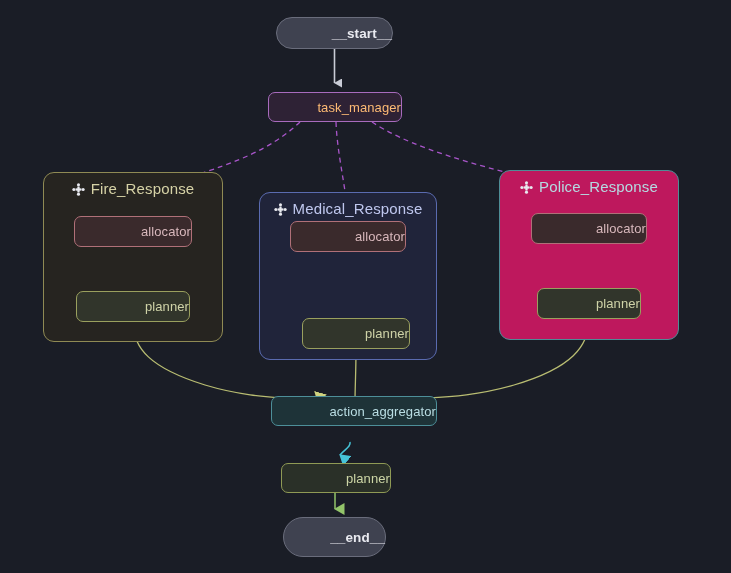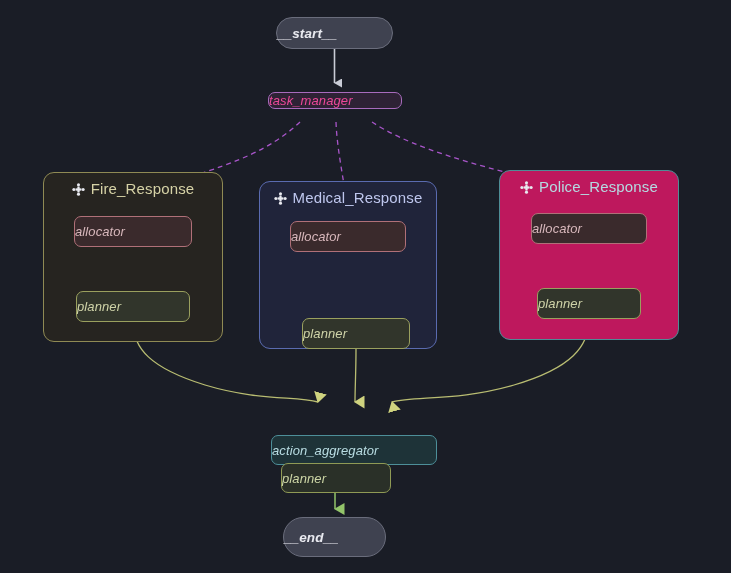--- a/index.html
+++ b/index.html
@@ -23,28 +23,27 @@
     top: 0;
     width: 731px;
     height: 573px;
     pointer-events: none;
   }
   .node {
     position: absolute;
     box-sizing: border-box;
     display: flex;
     align-items: center;
-    justify-content: flex-start;
+    justify-content: flex-end;
     border-radius: 7px;
     border: 1px solid #888;
     font-size: 13px;
     letter-spacing: 0.1px;
     white-space: nowrap;
     z-index: 3;
-    font-style: italic;
   }
   .node.pill {
     border-radius: 20px;
     font-weight: bold;
     font-size: 13.5px;
   }
   .subgraph {
     position: absolute;
     box-sizing: border-box;
     border-radius: 11px;
@@ -135,21 +134,21 @@
           <circle cx="2.3" cy="8" r="1.9" fill="#e8e9ef"></circle>
           <circle cx="13.7" cy="8" r="1.9" fill="#e8e9ef"></circle>
           <rect x="6.6" y="4.4" width="2.8" height="7.2" fill="#e8e9ef"></rect>
           <rect x="4.4" y="6.6" width="7.2" height="2.8" fill="#e8e9ef"></rect>
         </svg>
       </span>
       <span class="label">Fire_Response</span>
     </div>
   </div>
 
-  <div class="subgraph" id="sg-medical" style="left: 259px; top: 181px; width: 178px; height: 168px; background: rgb(32, 36, 58); border-color: rgb(90, 107, 176); color: rgb(191, 199, 238);">
+  <div class="subgraph" id="sg-medical" style="left: 259px; top: 192px; width: 178px; height: 168px; background: rgb(32, 36, 58); border-color: rgb(90, 107, 176); color: rgb(191, 199, 238);">
     <div class="sg-title">
       <span class="mv-icon">
         <svg viewBox="0 0 16 16" width="13" height="13">
           <circle cx="8" cy="2.3" r="1.9" fill="#e8e9ef"></circle>
           <circle cx="8" cy="13.7" r="1.9" fill="#e8e9ef"></circle>
           <circle cx="2.3" cy="8" r="1.9" fill="#e8e9ef"></circle>
           <circle cx="13.7" cy="8" r="1.9" fill="#e8e9ef"></circle>
           <rect x="6.6" y="4.4" width="2.8" height="7.2" fill="#e8e9ef"></rect>
           <rect x="4.4" y="6.6" width="7.2" height="2.8" fill="#e8e9ef"></rect>
         </svg>
@@ -171,21 +170,21 @@
         </svg>
       </span>
       <span class="label">Police_Response</span>
     </div>
   </div>
 
   <div class="node pill" id="n-start" style="left: 276px; top: 17px; width: 117px; height: 32px; background: rgb(63, 66, 80); border-color: rgb(106, 109, 124); color: rgb(233, 234, 240);">
     <span class="label">__start__</span>
   </div>
 
-  <div class="node" id="n-task-manager" style="left: 268px; top: 92px; width: 134px; height: 17px; background: rgb(46, 34, 53); border-color: rgb(168, 107, 189); color: #ec4899;">
+  <div class="node" id="n-task-manager" style="left: 268px; top: 92px; width: 134px; height: 30px; background: rgb(46, 34, 53); border-color: rgb(168, 107, 189); color: #fdba74;">
     <span class="label">task_manager</span>
   </div>
 
   <div class="node" id="n-fire-allocator" style="left: 74px; top: 216px; width: 118px; height: 31px; background: rgb(58, 42, 44); border-color: rgb(176, 112, 120); color: rgb(216, 184, 188);">
     <span class="label">allocator</span>
   </div>
   <div class="node" id="n-fire-planner" style="left: 76px; top: 291px; width: 114px; height: 31px; background: rgb(49, 53, 43); border-color: rgb(154, 160, 94); color: rgb(207, 211, 168);">
     <span class="label">planner</span>
   </div>
 
@@ -196,21 +195,21 @@
     <span class="label">planner</span>
   </div>
 
   <div class="node" id="n-police-allocator" style="left: 531px; top: 213px; width: 116px; height: 31px; background: rgb(58, 42, 44); border-color: rgb(176, 112, 120); color: rgb(216, 184, 188);">
     <span class="label">allocator</span>
   </div>
   <div class="node" id="n-police-planner" style="left: 537px; top: 288px; width: 104px; height: 31px; background: rgb(49, 53, 43); border-color: rgb(154, 160, 94); color: rgb(207, 211, 168);">
     <span class="label">planner</span>
   </div>
 
-  <div class="node" id="n-action-aggregator" style="left: 271px; top: 435px; width: 166px; height: 30px; background: rgb(30, 51, 56); border-color: rgb(77, 143, 153); color: rgb(185, 221, 227);">
+  <div class="node" id="n-action-aggregator" style="left: 271px; top: 396px; width: 166px; height: 30px; background: rgb(30, 51, 56); border-color: rgb(77, 143, 153); color: rgb(185, 221, 227);">
     <span class="label">action_aggregator</span>
   </div>
 
   <div class="node" id="n-dispatch" style="left: 281px; top: 463px; width: 110px; height: 30px; background: rgb(42, 48, 40); border-color: rgb(143, 154, 85); color: rgb(205, 214, 166);">
     <span class="label">planner</span>
   </div>
 
   <div class="node pill" id="n-end" style="left: 283px; top: 517px; width: 103px; height: 40px; background: rgb(63, 66, 80); border-color: rgb(106, 109, 124); color: rgb(233, 234, 240);">
     <span class="label">__end__</span>
   </div>

